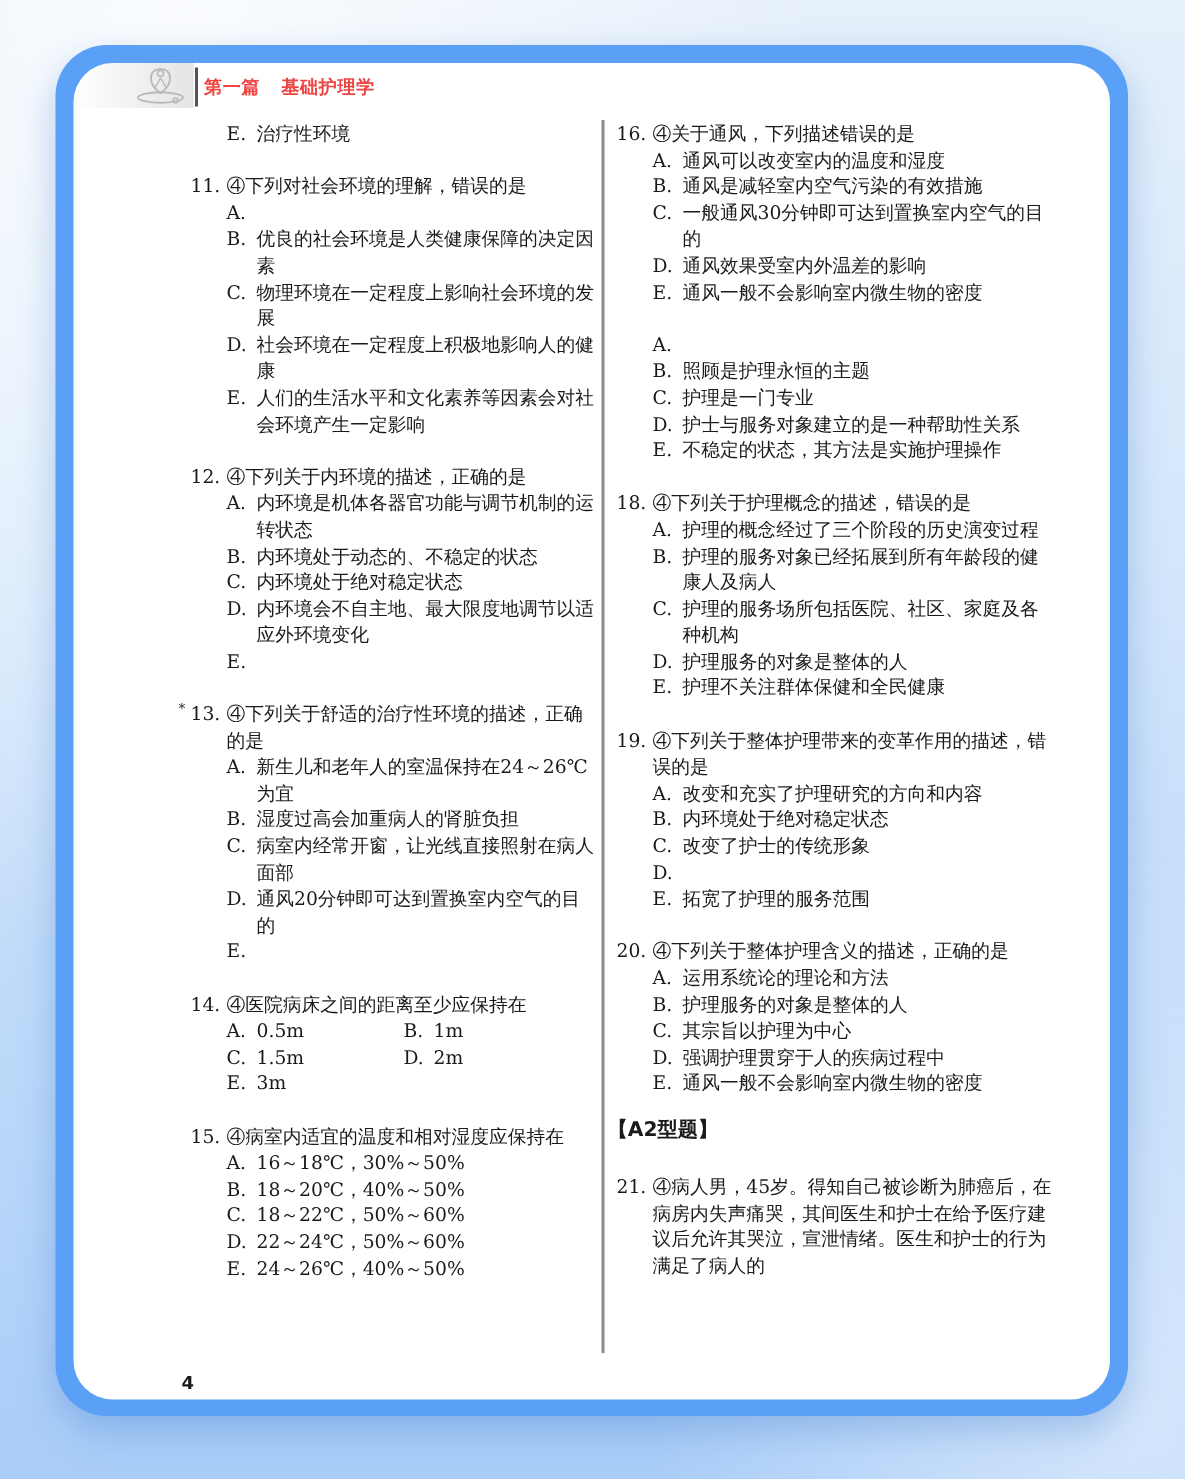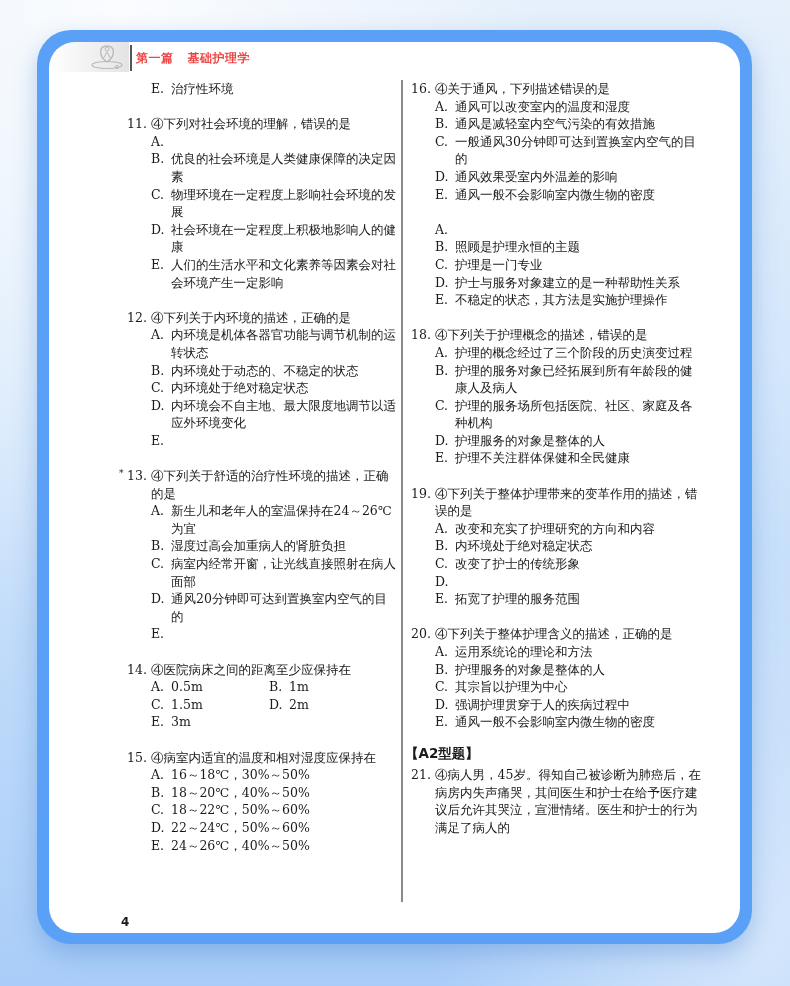--- a/index.html
+++ b/index.html
@@ -36,21 +36,21 @@
   .q-stem { display: flex; }
   .q-num { width: 24px; flex: 0 0 24px; white-space: nowrap; }
   .q-text { flex: 1; }
   .star { position: absolute; left: -8px; top: -2px; font-size: 9px; }
   .opt { display: flex; padding-left: 24px; }
   .opt-letter { width: 20px; flex: 0 0 20px; }
   .opt-text { flex: 1; }
   .opts-grid { display: grid; grid-template-columns: 118px 118px; padding-left: 24px; }
   .opts-grid .opt { padding-left: 0; }
   .section-head { font-family: "DejaVu Sans", "Liberation Sans", sans-serif; font-size: 13.5px; font-weight: bold;
-    margin: -4px 0 4px -6px; }
+    margin: -4px 0 20px -6px; }
   .page-num { position: absolute; left: 72px; top: 873px; font-family: "DejaVu Sans", "Liberation Sans", sans-serif;
     font-size: 12px; font-weight: bold; }
   .top-standalone { padding-left: 24px; margin-bottom: 17.6px; }
 </style>
 </head>
 <body>
 
 <div class="bg-glow"></div>
 
 <div class="frame">

